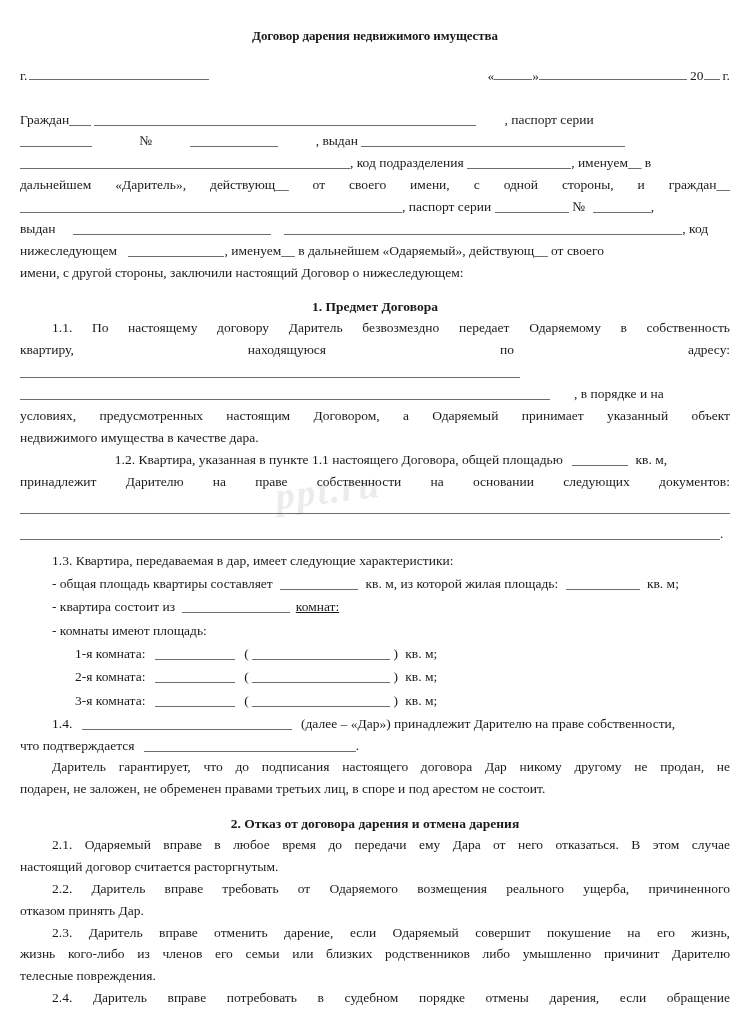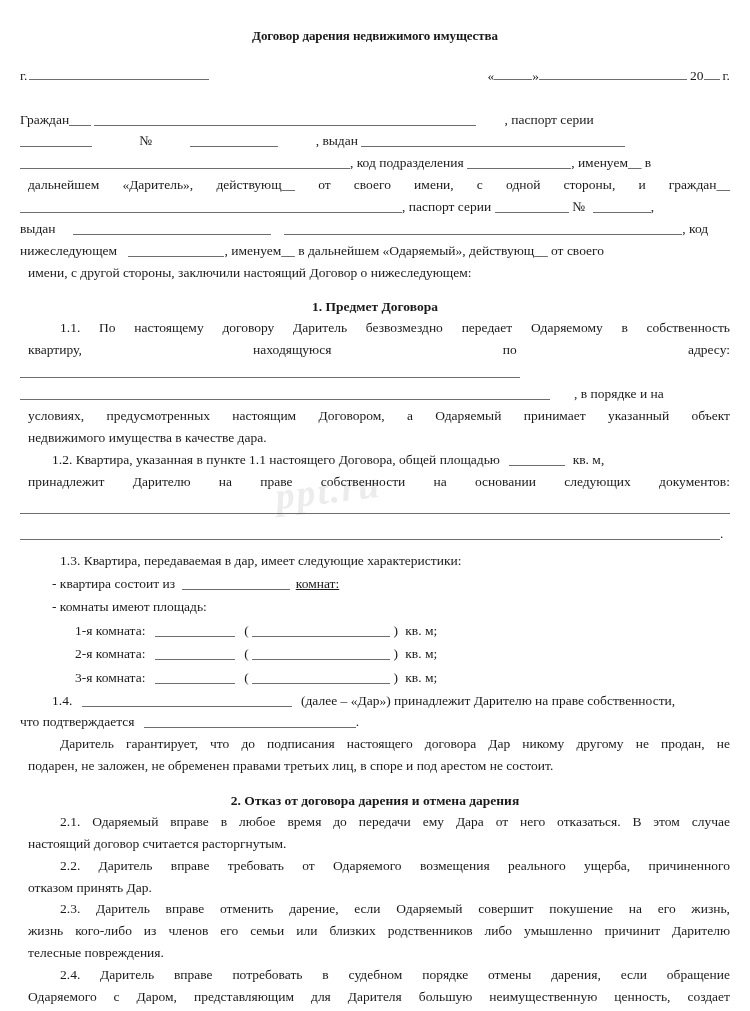--- a/index.html
+++ b/index.html
@@ -51,21 +51,21 @@
   }
   h2.section-title {
     font-size: 13.5px;
     font-weight: bold;
     text-align: center;
     margin: 16px 0 2px 0;
   }
   p.para {
     font-size: 13.5px;
     line-height: 1.62;
-    margin: 0 0 0 8px;
+    margin: 0 0 0 0;
     text-align: justify;
     text-justify: inter-word;
     text-indent: 32px;
   }
   p.para.noindent { text-indent: 0; }
   p.para.justify-force { text-align-last: justify; }
   .rowline {
     font-size: 13.5px;
     line-height: 1.62;
     margin: 0;
@@ -178,37 +178,44 @@
       <div class="fullrule" style="width:500px;"></div>
     </div>
     <div class="gap-sm"></div>
     <div class="rowline">
       <span class="ul" style="width:530px;"></span><span style="padding-left:24px;">, в порядке и на</span>
     </div>
 
     <p class="para noindent justify-force">условиях, предусмотренных настоящим Договором, а Одаряемый принимает указанный объект</p>
     <p class="para noindent">недвижимого имущества в качестве дара.</p>
 
-    <div class="rowline" style="text-indent:32px;">
+    <div class="rowline" style="text-indent:32px;text-align:center;">
       <span>1.2. Квартира, указанная в пункте 1.1 настоящего Договора, общей площадью</span>
       <span class="ul" style="width:56px;margin-left:6px;"></span>
       <span style="padding-left:4px;">кв. м,</span>
     </div>
     <p class="para noindent justify-force">принадлежит Дарителю на праве собственности на основании следующих документов:</p>
 
     <div class="gap-sm"></div>
     <div class="fullrule"></div>
     <div class="gap"></div>
     <div class="rowline">
       <span class="ul" style="width:700px;"></span><span>.</span>
     </div>
 
     <div class="gap-sm"></div>
     <p class="para">1.3. Квартира, передаваемая в дар, имеет следующие характеристики:</p>
 
+    <div class="bullet-row">
+      <span>- общая площадь квартиры составляет</span>
+      <span class="ul" style="width:78px;margin-left:4px;"></span>
+      <span style="padding-left:4px;">кв. м, из которой жилая площадь:</span>
+      <span class="ul" style="width:74px;margin-left:4px;"></span>
+      <span style="padding-left:4px;">кв. м;</span>
+    </div>
 
     <div class="bullet-row">
       <span>- квартира состоит из</span>
       <span class="ul" style="width:108px;margin-left:4px;"></span>
       <span style="padding-left:2px;text-decoration:underline;">комнат:</span>
     </div>
 
     <div class="bullet-row">- комнаты имеют площадь:</div>
 
     <div class="rooms">

